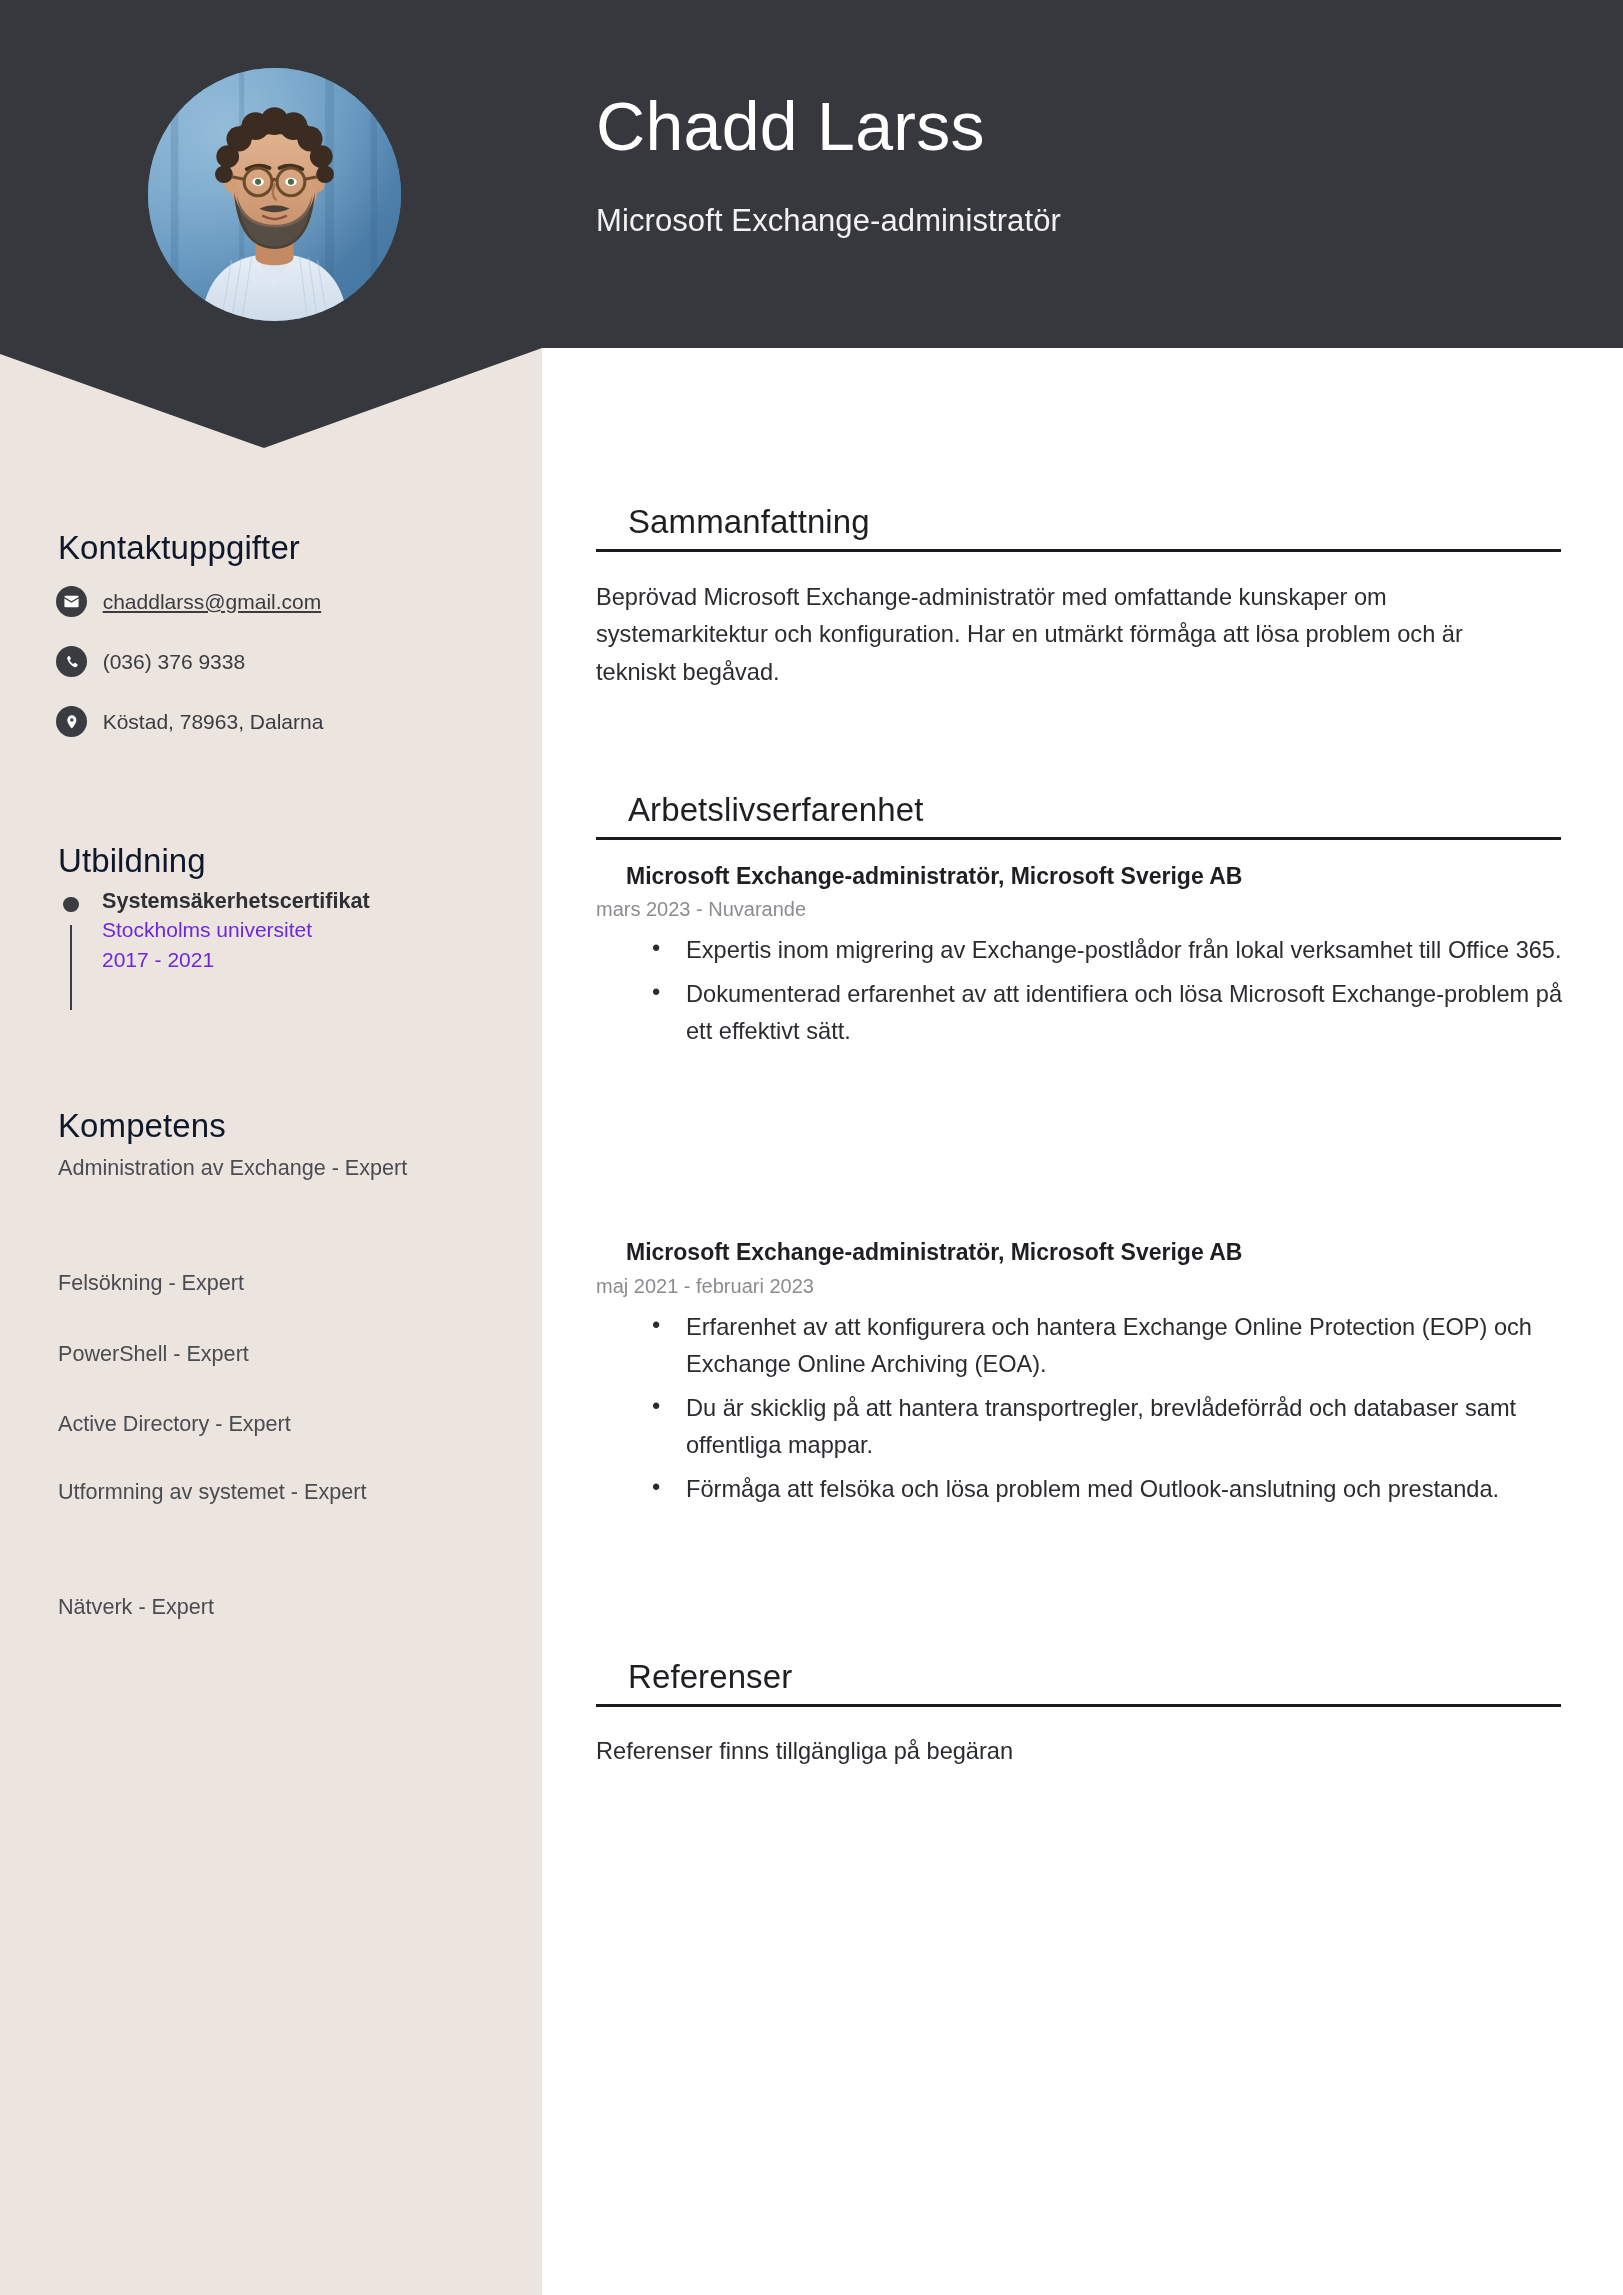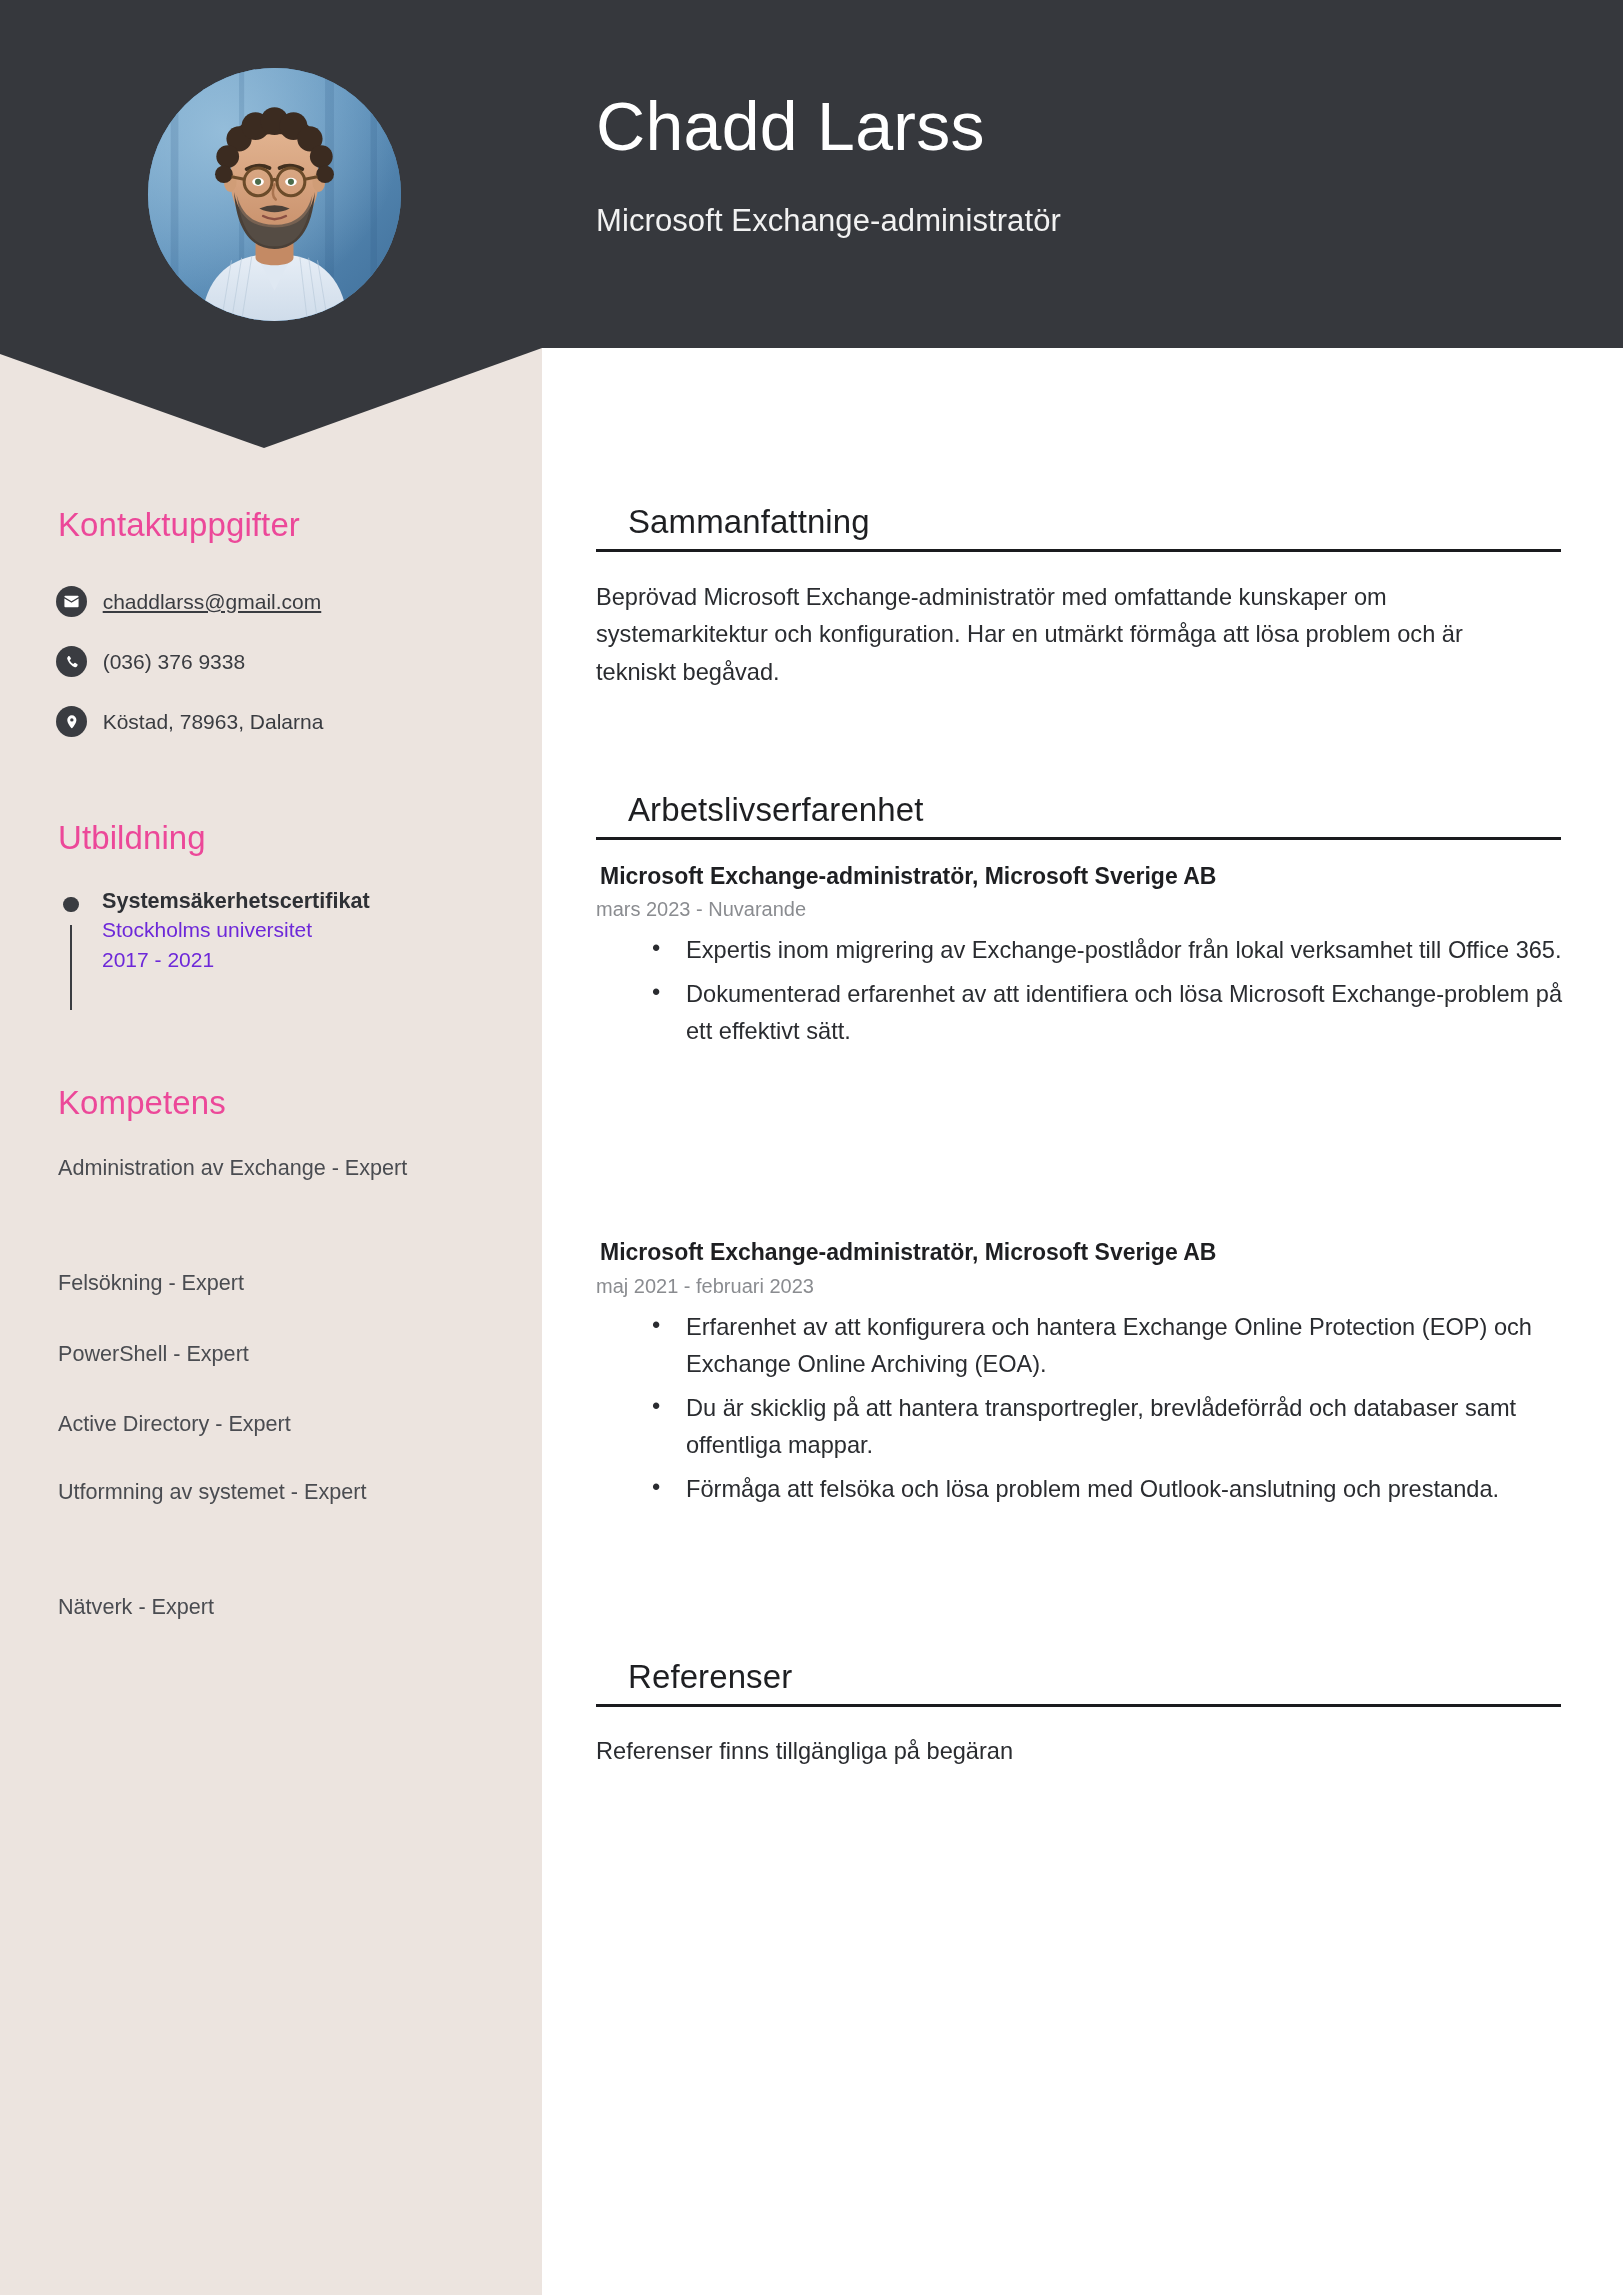--- a/index.html
+++ b/index.html
@@ -75,25 +75,26 @@
     font-size: 31px;
     font-weight: 300;
     letter-spacing: 0.1px;
     white-space: nowrap;
   }
 
   
   .side-h {
     position: absolute;
     left: 58px;
-    color: #ec4899;
+    color: #0f172a;
     font-size: 33px;
     font-weight: 400;
     letter-spacing: 0.1px;
     white-space: nowrap;
+    margin-top: 23px;
   }
   #h-kontakt { top: 506px; }
   #h-utbildning { top: 819px; }
   #h-kompetens { top: 1084px; }
 
   
   .contact-row {
     position: absolute;
     left: 56px;
     display: flex;
@@ -187,21 +188,21 @@
     left: 596px;
     width: 917px;
     font-size: 23.6px;
     font-weight: 400;
     color: #2a2c30;
     line-height: 1.58;
   }
 
   .job-head {
     position: absolute;
-    left: 600px;
+    left: 626px;
     width: 969px;
     font-size: 23px;
     font-weight: 700;
     color: #1e1f22;
     white-space: nowrap;
   }
   .job-date {
     position: absolute;
     left: 596px;
     font-size: 20px;

